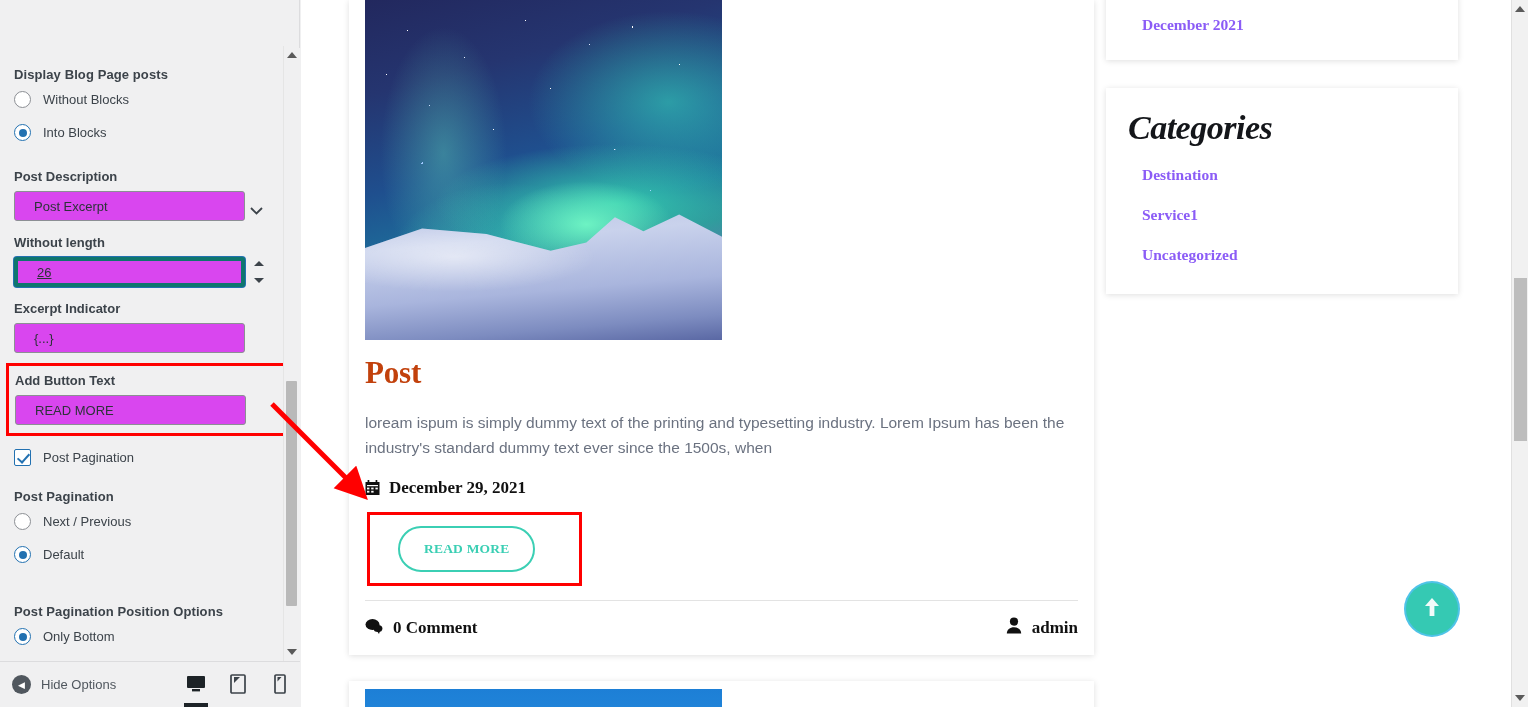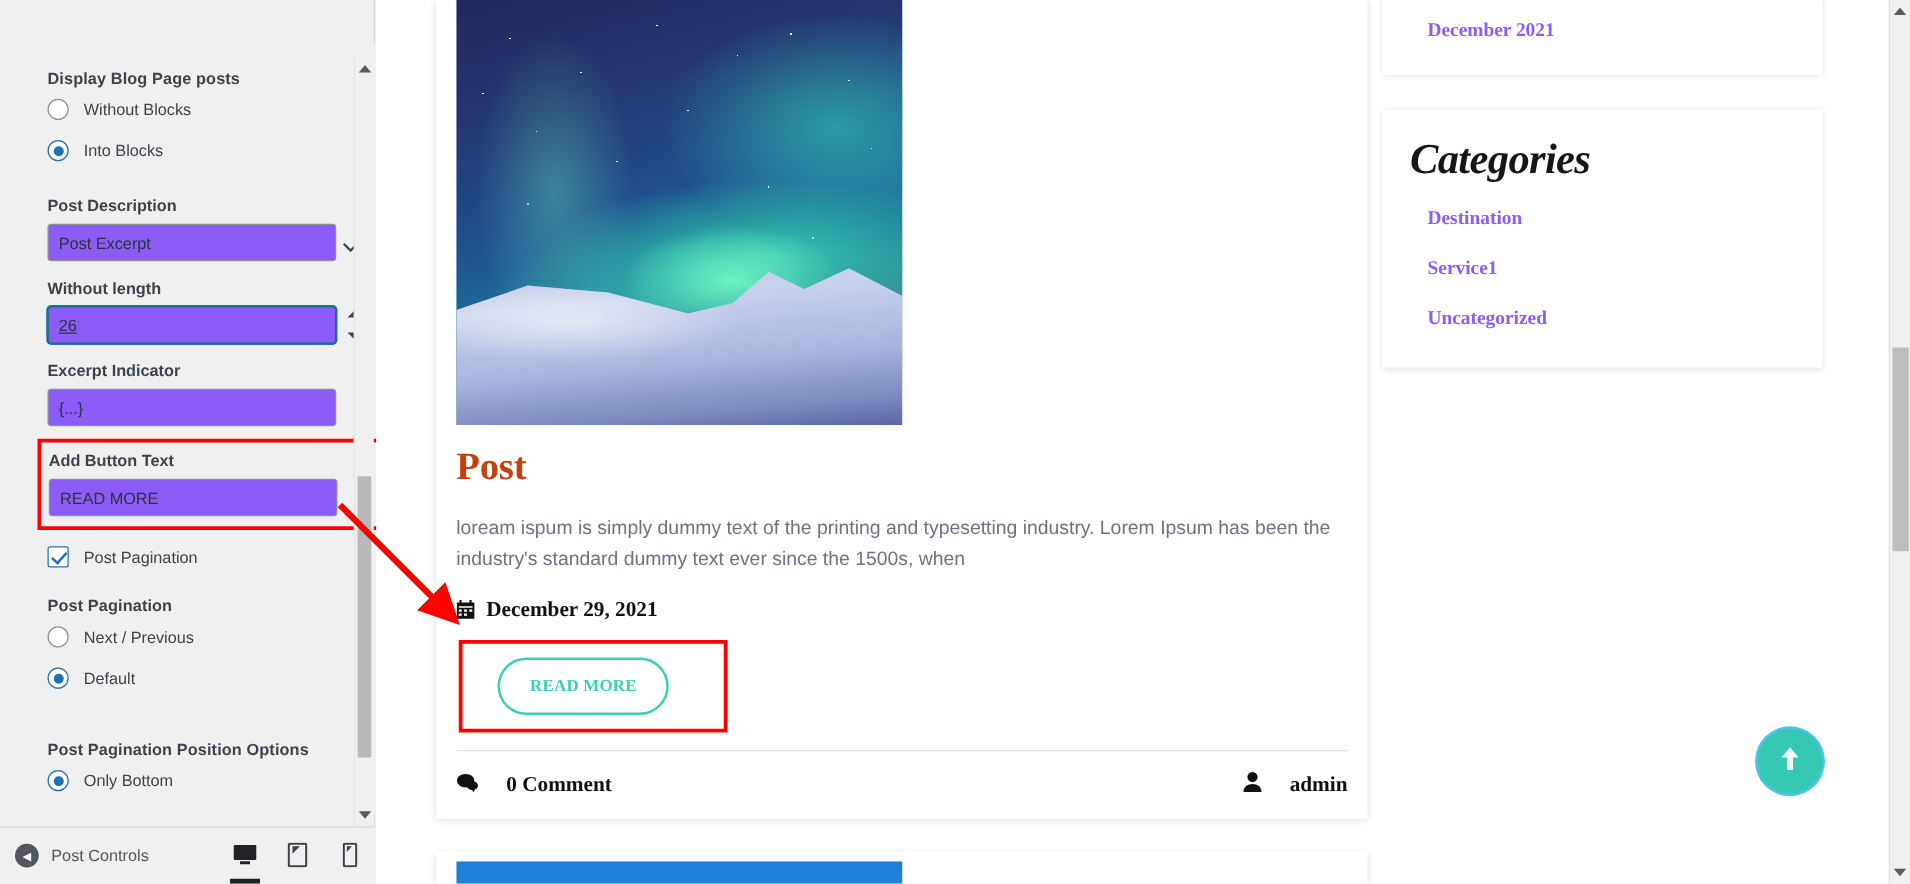--- a/index.html
+++ b/index.html
@@ -51,25 +51,24 @@
     padding: 0 12px 0 16px;
     font-size: 13px;
     font-family: "Liberation Sans", sans-serif;
     display: flex; align-items: center; gap: 14px;
     cursor: pointer;
     white-space: nowrap;
   }
   .publish-btn .gear { font-size: 14px; line-height: 1; display:flex; }
 
   .cz-body {
-    position: absolute; top: 36px; left: 0;
+    position: absolute; top: 48px; left: 0;
     width: 300px; height: 615px;
     overflow: hidden;
     background: #f0f0f1;
-    margin-left: 24px;
   }
   .cz-inner { padding: 10px 14px 0 14px; width: 292px; }
 
   .sec-title {
     font-size: 13px; font-weight: bold; color: #3c434a;
     margin: 9px 0 9px 0; letter-spacing: 0.1px;
   }
   .radio-row { display: flex; align-items: center; margin: 0 0 16px 0; }
   .radio-row:last-child { margin-bottom: 0; }
   .rad {
@@ -85,34 +84,34 @@
     width: 8px; height: 8px; border-radius: 50%;
     background: #2271b1;
   }
   .rad-label { font-size: 13px; color: #3c434a; }
 
   .field-label { font-size: 13px; font-weight: bold; color: #3c434a; margin: 0 0 7px 0; }
 
   select.cz-select, input.cz-input {
     width: 231px; height: 30px;
     border: 1px solid #8c8f94; border-radius: 3px;
-    background: #8b5cf6; color: #2c3338;
-    font-size: 13px; padding: 0 8px;
+    background: #d946ef; color: #2c3338;
+    font-size: 13px; padding: 0 19px;
     font-family: "Liberation Sans", sans-serif;
     outline: none;
     -webkit-appearance: none; appearance: none;
   }
   .select-wrap { position: relative; width: 258px; }
   .select-wrap .chev {
     position: absolute; right: 9px; top: 10px;
     pointer-events: none; color: #3c434a;
   }
   .num-wrap { position: relative; width: 258px; }
   input.cz-input.focused {
-    border: 1px solid #0f766e; box-shadow: 0 0 0 1px #2271b1; border-radius: 3px; text-decoration: underline;
+    border: 4px solid #0f766e; box-shadow: 0 0 0 1px #2271b1; border-radius: 3px; text-decoration: underline;
   }
   .spin {
     position: absolute; right: 7px; top: 4px;
     width: 11px; height: 22px;
     display: flex; flex-direction: column; justify-content: space-between;
     cursor: pointer;
   }
   .spin .a { width: 0; height: 0; border-left: 5px solid transparent; border-right: 5px solid transparent; border-bottom: 5px solid #3c434a; }
   .spin .b { width: 0; height: 0; border-left: 5px solid transparent; border-right: 5px solid transparent; border-top: 5px solid #3c434a; }
 
@@ -310,21 +309,21 @@
   .post-footer {
     margin: 14px 16px 0 16px;
     border-top: 1px solid #e3e3e3;
     padding-top: 16px;
     display: flex; align-items: center; justify-content: space-between;
     font-family: "Liberation Serif", serif;
     font-weight: bold;
     font-size: 17px;
     color: #111;
   }
-  .pf-left, .pf-right { display: flex; align-items: center; gap: 22px; }
+  .pf-left, .pf-right { display: flex; align-items: center; gap: 10px; }
 
   .post-card-2 { height: 120px; overflow: hidden; }
   .post-card-2 .post-thumb { height: 200px; }
 
   
   .side-col {
     position: absolute; left: 805px; top: -6px;
     width: 352px;
   }
   .widget {
@@ -473,21 +472,21 @@
 
     <div class="cz-scroll">
       <span class="arr-up"></span>
       <div class="cz-thumb"></div>
       <span class="arr-dn"></span>
     </div>
 
     <div class="cz-footer">
       <div class="hide-ctrl">
         <span class="circ">◀</span>
-        <span class="txt">Post Controls</span>
+        <span class="txt">Hide Options</span>
       </div>
       <div class="devices">
         <div class="dev active">
           <svg width="20" height="18" viewBox="0 0 20 18">
               <rect x="1" y="1" width="18" height="12" rx="1" fill="#1d2327"></rect>
               <rect x="6" y="14" width="8" height="2.4" fill="#1d2327"></rect>
             </svg>
         </div>
         <div class="dev">
           <svg width="16" height="20" viewBox="0 0 16 20">

